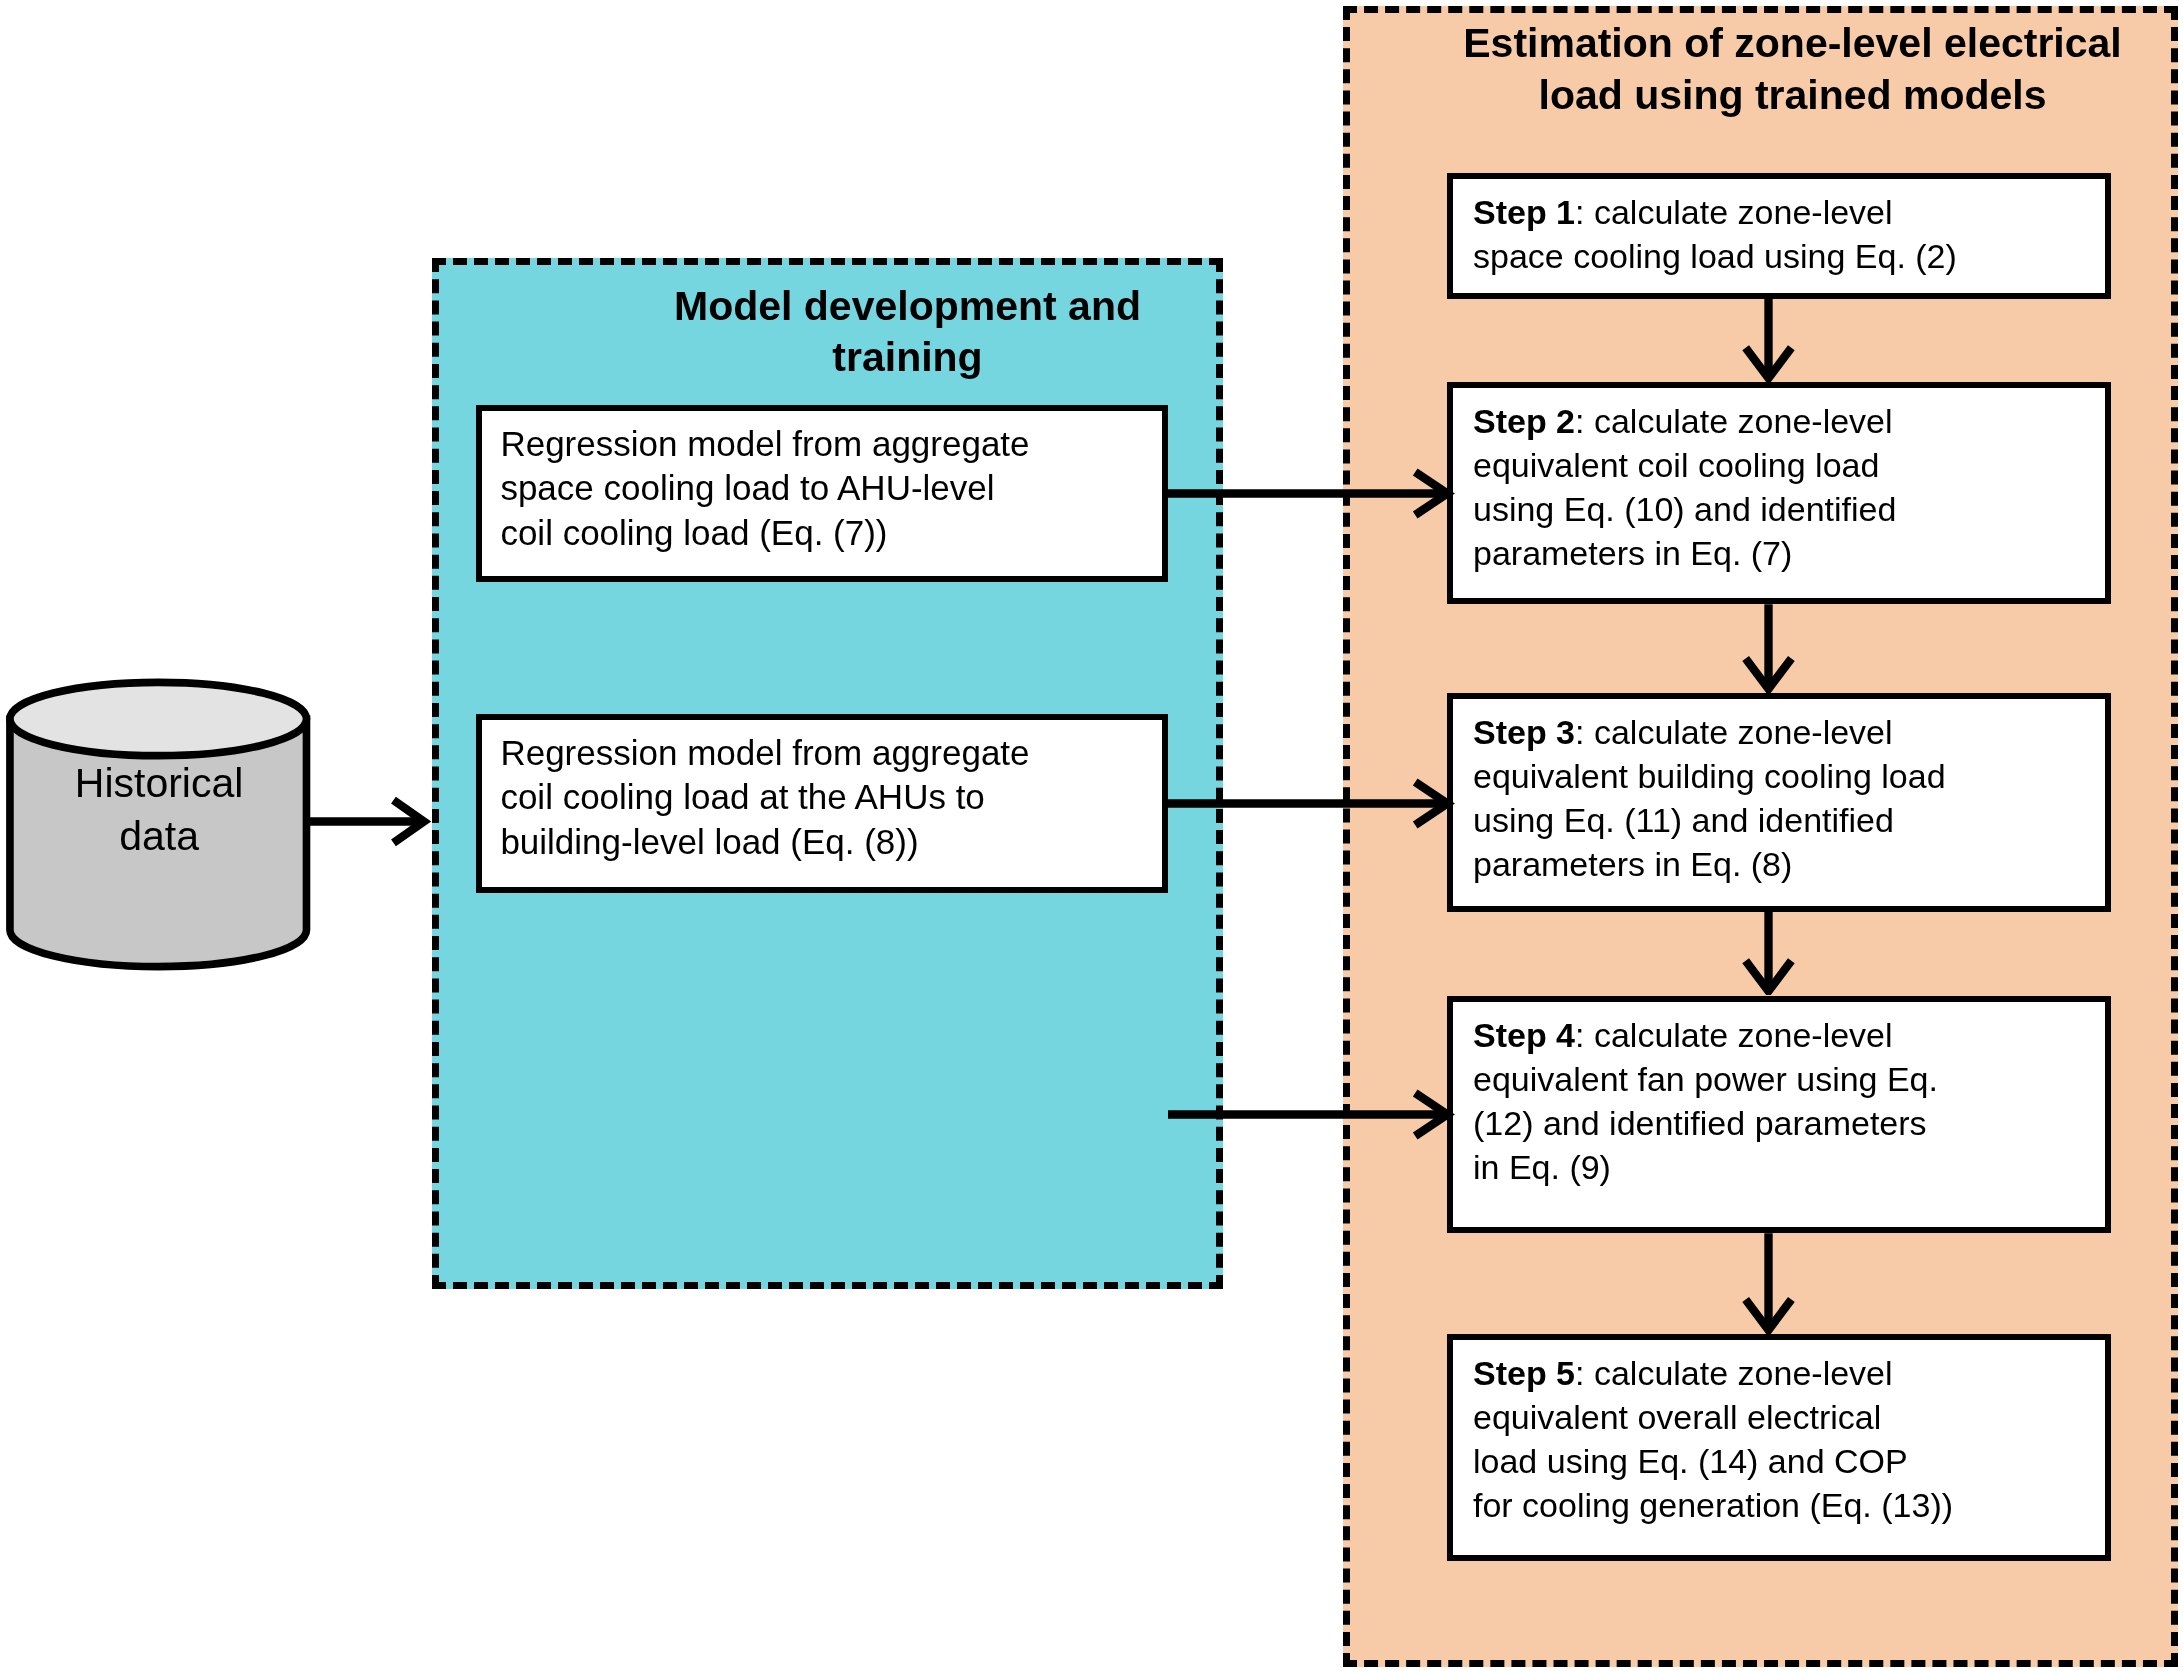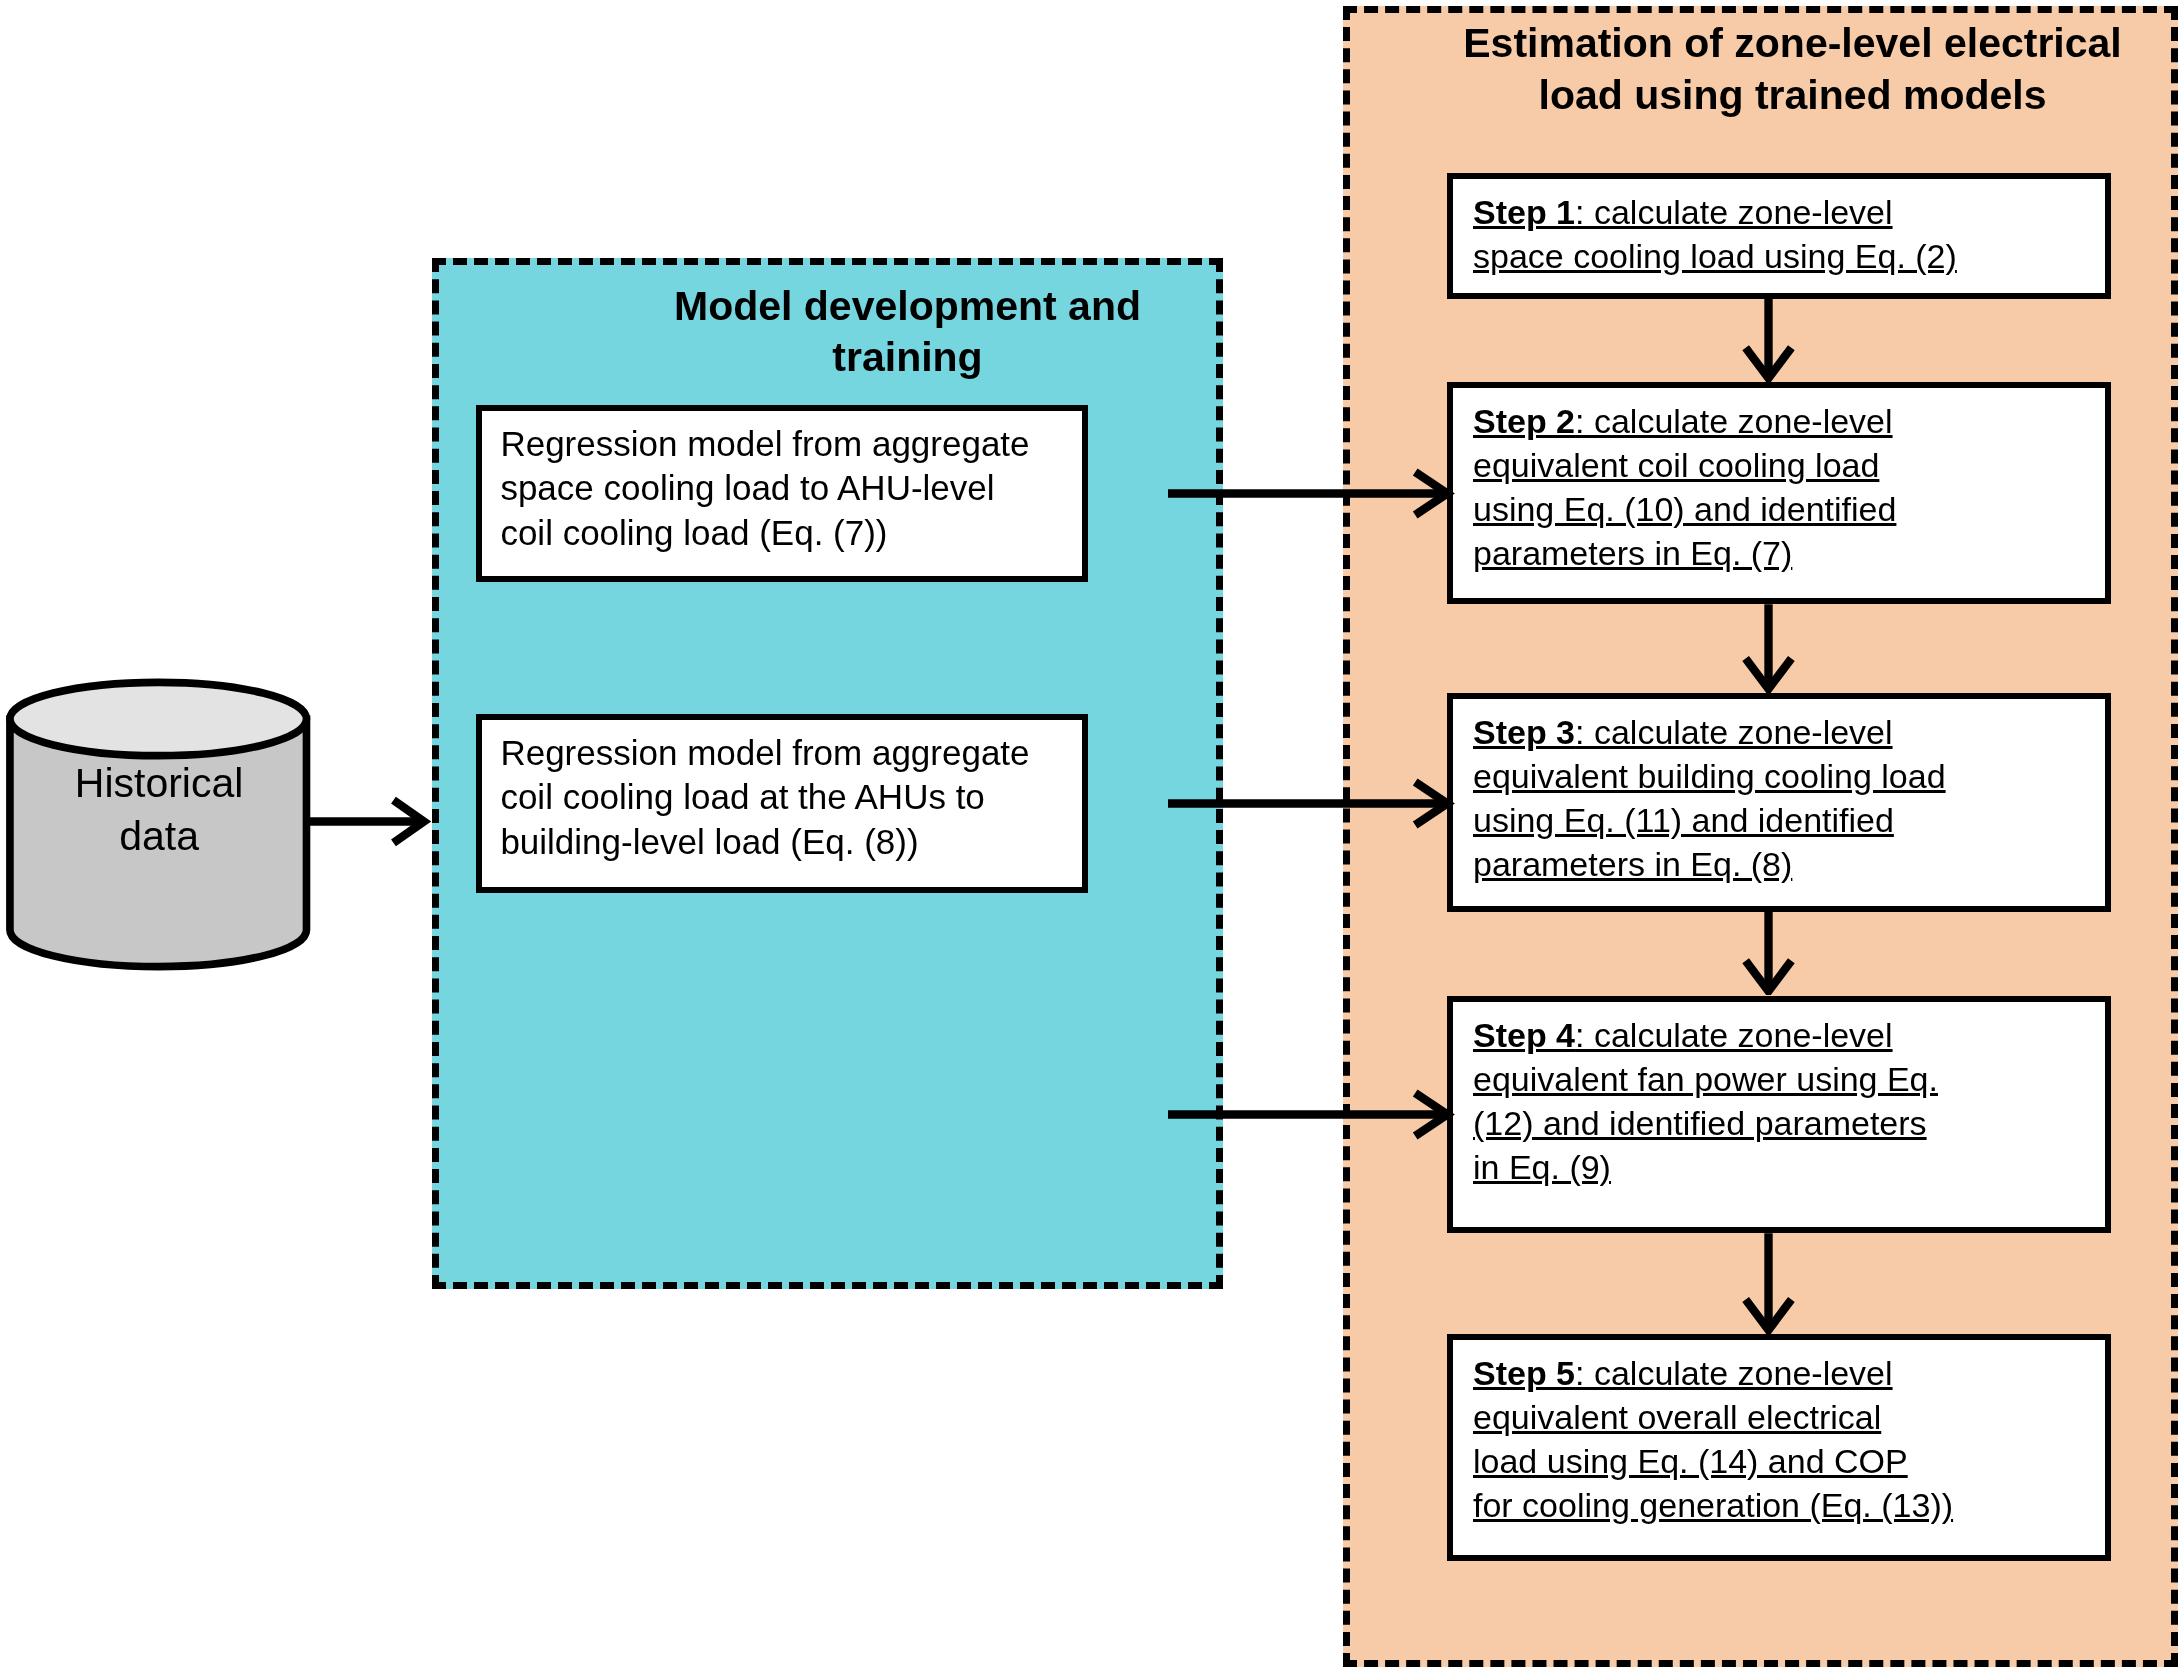--- a/index.html
+++ b/index.html
@@ -10,26 +10,26 @@
   .section{position:absolute;border:7.6px dashed #000;box-sizing:border-box;z-index:1;}
   .sec-cyan{left:432px;top:258px;width:791px;height:1031px;background:var(--cyan,#76d6e0);}
   .sec-peach{left:1343px;top:6.1px;width:835px;height:1661px;background:var(--peach,#f7cba8);}
   .sec-title{
     position:absolute;z-index:2;text-align:center;font-weight:bold;font-size:41px;
     line-height:1.25;white-space:pre;padding-left:32px;
   }
   .title-cyan{left:432px;top:281px;width:887px;}
   .title-peach{left:1343px;top:18.4px;width:835px;}
   .wbox{
-    position:absolute;z-index:2;left:476px;width:612px;background:#fff;border:6.9px solid #000;
+    position:absolute;z-index:2;left:476px;width:692px;background:#fff;border:6.9px solid #000;
     box-sizing:border-box;font-size:35px;line-height:1.28;white-space:pre;padding:10.7px 18.4px;
   }
   .sbox{
     position:absolute;z-index:2;left:1447px;width:664px;background:#fff;border:6.9px solid #000;
-    box-sizing:border-box;font-size:34px;line-height:1.3;white-space:pre;padding:10.7px 20px;text-decoration:underline;
+    box-sizing:border-box;font-size:34px;line-height:1.3;white-space:pre;padding:10.7px 20px;
   }
   .sbox b{font-weight:bold;}
   .arrow{position:absolute;z-index:5;}
   .cyl-label{
     position:absolute;z-index:3;left:6.1px;top:757px;width:306px;text-align:center;
     font-weight:normal;font-size:41px;line-height:1.3;white-space:pre;
   }
   svg{display:block;}
 </style>
 </head>

